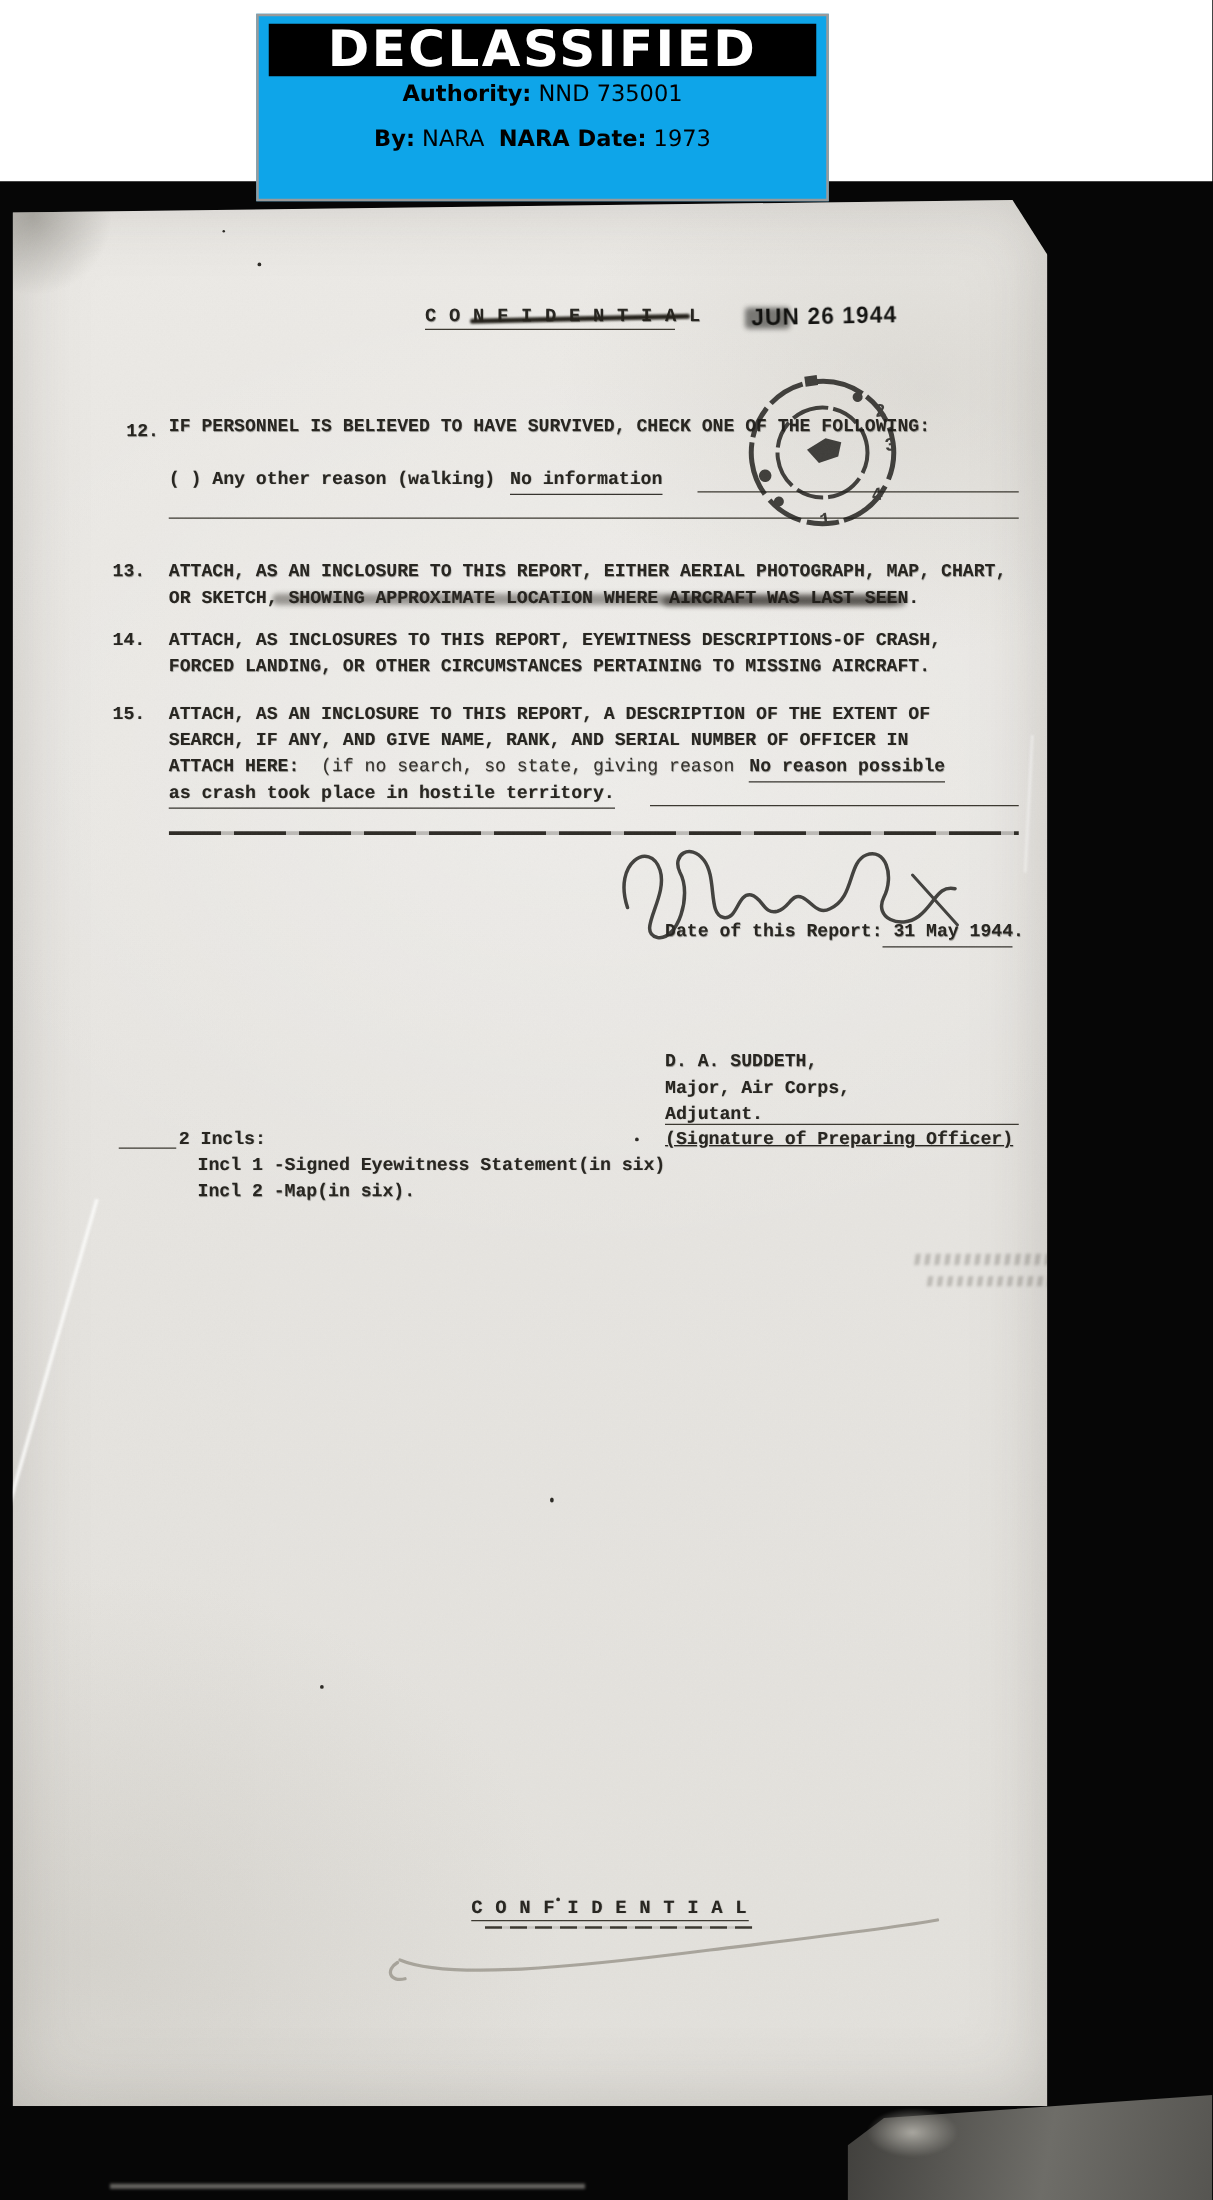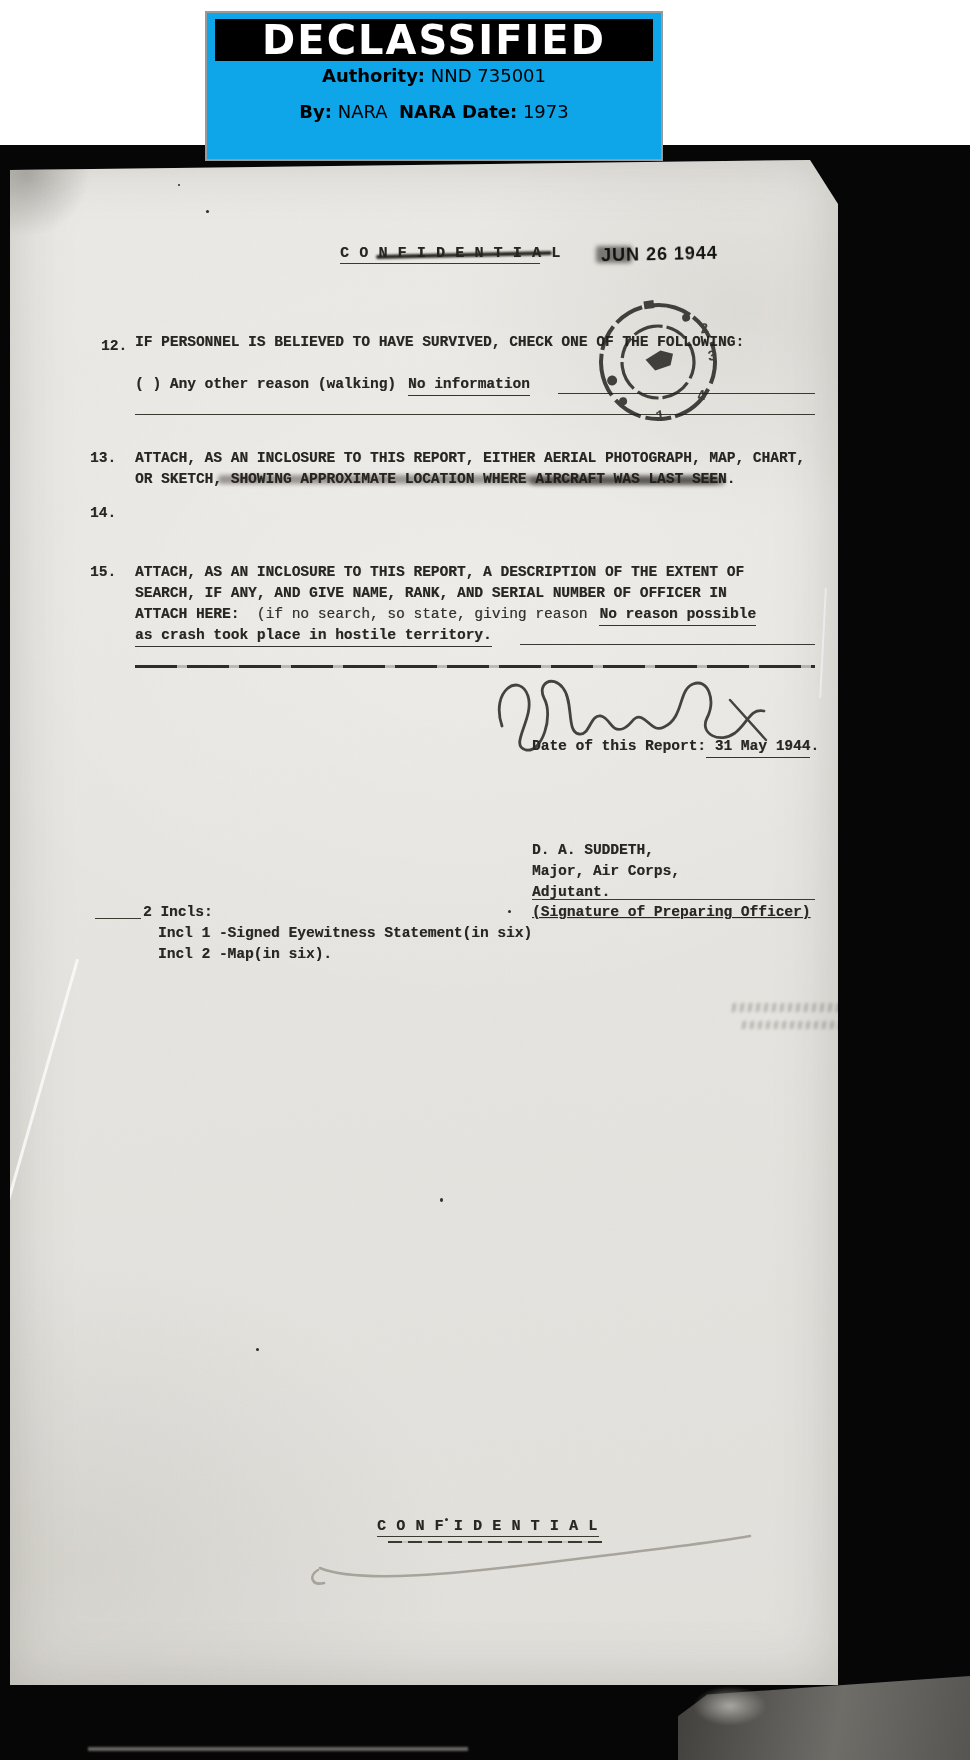--- a/index.html
+++ b/index.html
@@ -141,20 +141,22 @@
     </g>
   </svg>
 
   <div class="type" style="left:80px;top:290px;">13.</div>
   <div class="type" style="left:125px;top:290px;">ATTACH, AS AN INCLOSURE TO THIS REPORT, EITHER AERIAL PHOTOGRAPH, MAP, CHART,</div>
   <div class="type" style="left:125px;top:311px;">OR SKETCH, SHOWING APPROXIMATE LOCATION WHERE AIRCRAFT WAS LAST SEEN.</div>
   <div class="smudge" style="left:208px;top:317px;width:500px;height:9px;"></div>
   <div class="smudge" style="left:520px;top:319px;width:195px;height:8px;background:rgba(25,22,18,.5);"></div>
 
   <div class="type" style="left:80px;top:345px;">14.</div>
+  <div class="type" style="left:125px;top:345px;">ATTACH, AS INCLOSURES TO THIS REPORT, EYEWITNESS DESCRIPTIONS-OF CRASH,</div>
+  <div class="type" style="left:125px;top:366px;">FORCED LANDING, OR OTHER CIRCUMSTANCES PERTAINING TO MISSING AIRCRAFT.</div>
 
   <div class="type" style="left:80px;top:404px;">15.</div>
   <div class="type" style="left:125px;top:404px;">ATTACH, AS AN INCLOSURE TO THIS REPORT, A DESCRIPTION OF THE EXTENT OF</div>
   <div class="type" style="left:125px;top:425px;">SEARCH, IF ANY, AND GIVE NAME, RANK, AND SERIAL NUMBER OF OFFICER IN</div>
   <div class="type" style="left:125px;top:446px;"><span>ATTACH HERE:  </span><span class="lite">(if no search, so state, giving reason</span><span class="ans">No reason possible</span></div>
   <div class="type" style="left:125px;top:467px;"><span class="ans2">as crash took place in hostile territory.</span></div>
   <div class="fline" style="left:510px;top:486px;width:295px;"></div>
   <div class="fline-heavy" style="left:125px;top:507px;width:680px;"></div>
 
   <div class="type" style="left:522px;top:578px;"><span>Date of this Report:</span><span class="ans2"> 31 May 1944</span><span>.</span></div>

